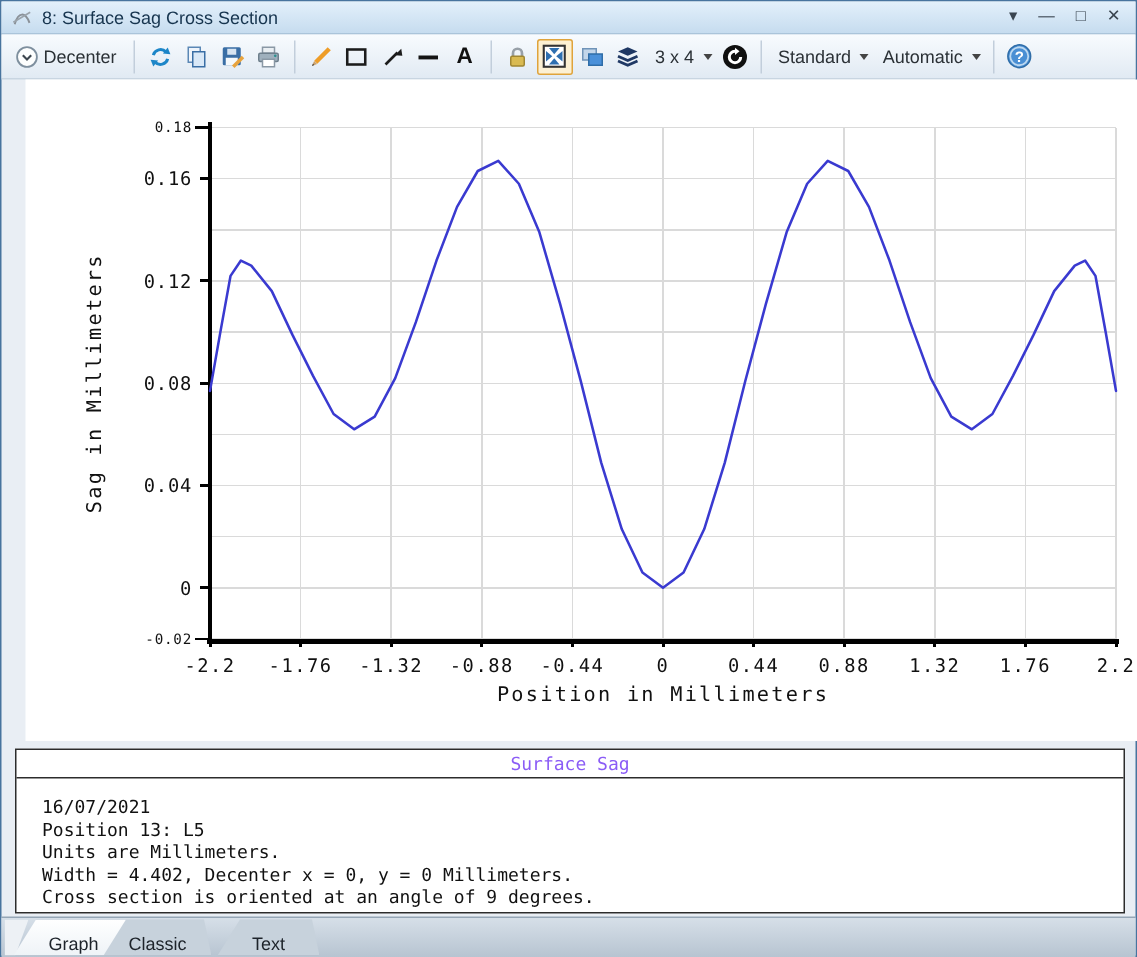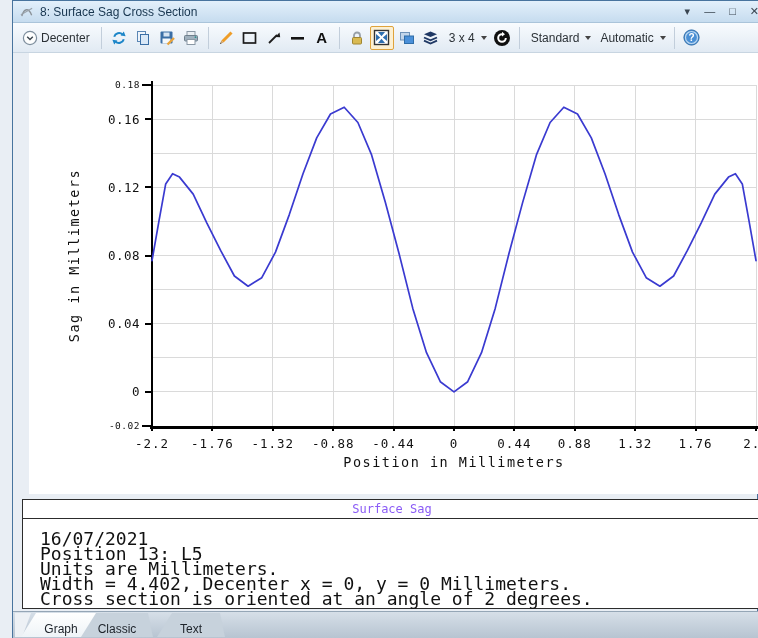--- a/index.html
+++ b/index.html
@@ -1,18 +1,18 @@
 <!DOCTYPE html>
 <html><head>
 <meta charset="utf-8">
 <style>
   * { margin:0; padding:0; box-sizing:border-box; }
   html,body { width:758px; height:638px; overflow:hidden; }
   body { font-family:"Liberation Sans", sans-serif; background:#e9eef4; position:relative; }
-  #window { position:absolute; inset:0; border:1px solid #48749e; background:#e9eef4;margin-left:12px; }
+  #window { position:absolute; inset:0; border:1px solid #48749e; background:#e9eef4; }
 
   
   #titlebar { position:absolute; left:0; top:0; width:756px; height:22px;
     background:linear-gradient(#e3f0fb, #c6dcef); border-bottom:1px solid #aac4da;
     display:flex; align-items:center; padding:0 6px; }
   #titlebar .title { font-size:12px; color:#17354f; margin-left:6px; flex:1; }
   #win-controls { display:flex; align-items:center; gap:14px; padding-right:4px; }
   #win-controls span { font-size:11px; color:#3a4550; line-height:1; cursor:default; }
 
   
@@ -32,21 +32,21 @@
   
   #graph-page { position:absolute; left:16px; top:52px; width:756px; height:441px; background:#ffffff;text-align:right; }
   #chart { width:756px; height:441px; display:block; }
   #chart text { font-family:"DejaVu Sans Mono", monospace; fill:#111; }
 
   
   #text-panel { position:absolute; left:9px; top:498px; width:740px; height:110px;
     background:#fff; border:1px solid #2c2c2c; font-family:"DejaVu Sans Mono", monospace; }
   #text-panel .hdr { height:19px; border-bottom:1px solid #2c2c2c; text-align:center;
     font-size:12px; line-height:18px; color:#8b5cf6; }
-  #text-panel .body { padding:12px 0 0 17px; font-size:18px; line-height:15px; color:#111; }
+  #text-panel .body { padding:12px 0 0 17px; font-size:12px; line-height:15px; color:#111; }
 
   
   #tabbar { position:absolute; left:0; top:610px; width:756px; height:27px;
     background:linear-gradient(#d6dfe8, #b7c4d1); border-top:1px solid #95a6b6; }
   .notch { position:absolute; left:2px; top:1px; width:16px; height:24px; background:#edf1f5;
     clip-path:polygon(0 0, 100% 0, 45% 100%, 0 100%); }
   .tab { position:absolute; top:1px; height:24px; display:flex; align-items:flex-end; justify-content:center;
     clip-path:polygon(15px 0, calc(100% - 5px) 0, 100% 100%, 0 100%);
     background:#c7d2dc; filter:drop-shadow(0 0 0.6px #6e7e8c); font-size:12px; color:#1d232a; }
   .tab.active { background:linear-gradient(#ffffff,#eef3f7); }
@@ -272,21 +272,21 @@
       </svg>
   </div>
 
   <div id="text-panel">
     <div class="hdr">Surface Sag</div>
     <div class="body">
       <div>16/07/2021</div>
       <div>Position 13: L5</div>
       <div>Units are Millimeters.</div>
       <div>Width = 4.402, Decenter x = 0, y = 0 Millimeters.</div>
-      <div>Cross section is oriented at an angle of 2 degrees.</div>
+      <div>Cross section is oriented at an angle of 9 degrees.</div>
     </div>
   </div>
 
   <div id="tabbar">
     <div class="notch"></div>
     <div class="tab active" id="tab-graph">
       <span>Graph</span>
     </div>
     <div class="tab" id="tab-classic">
       <span>Classic</span>

